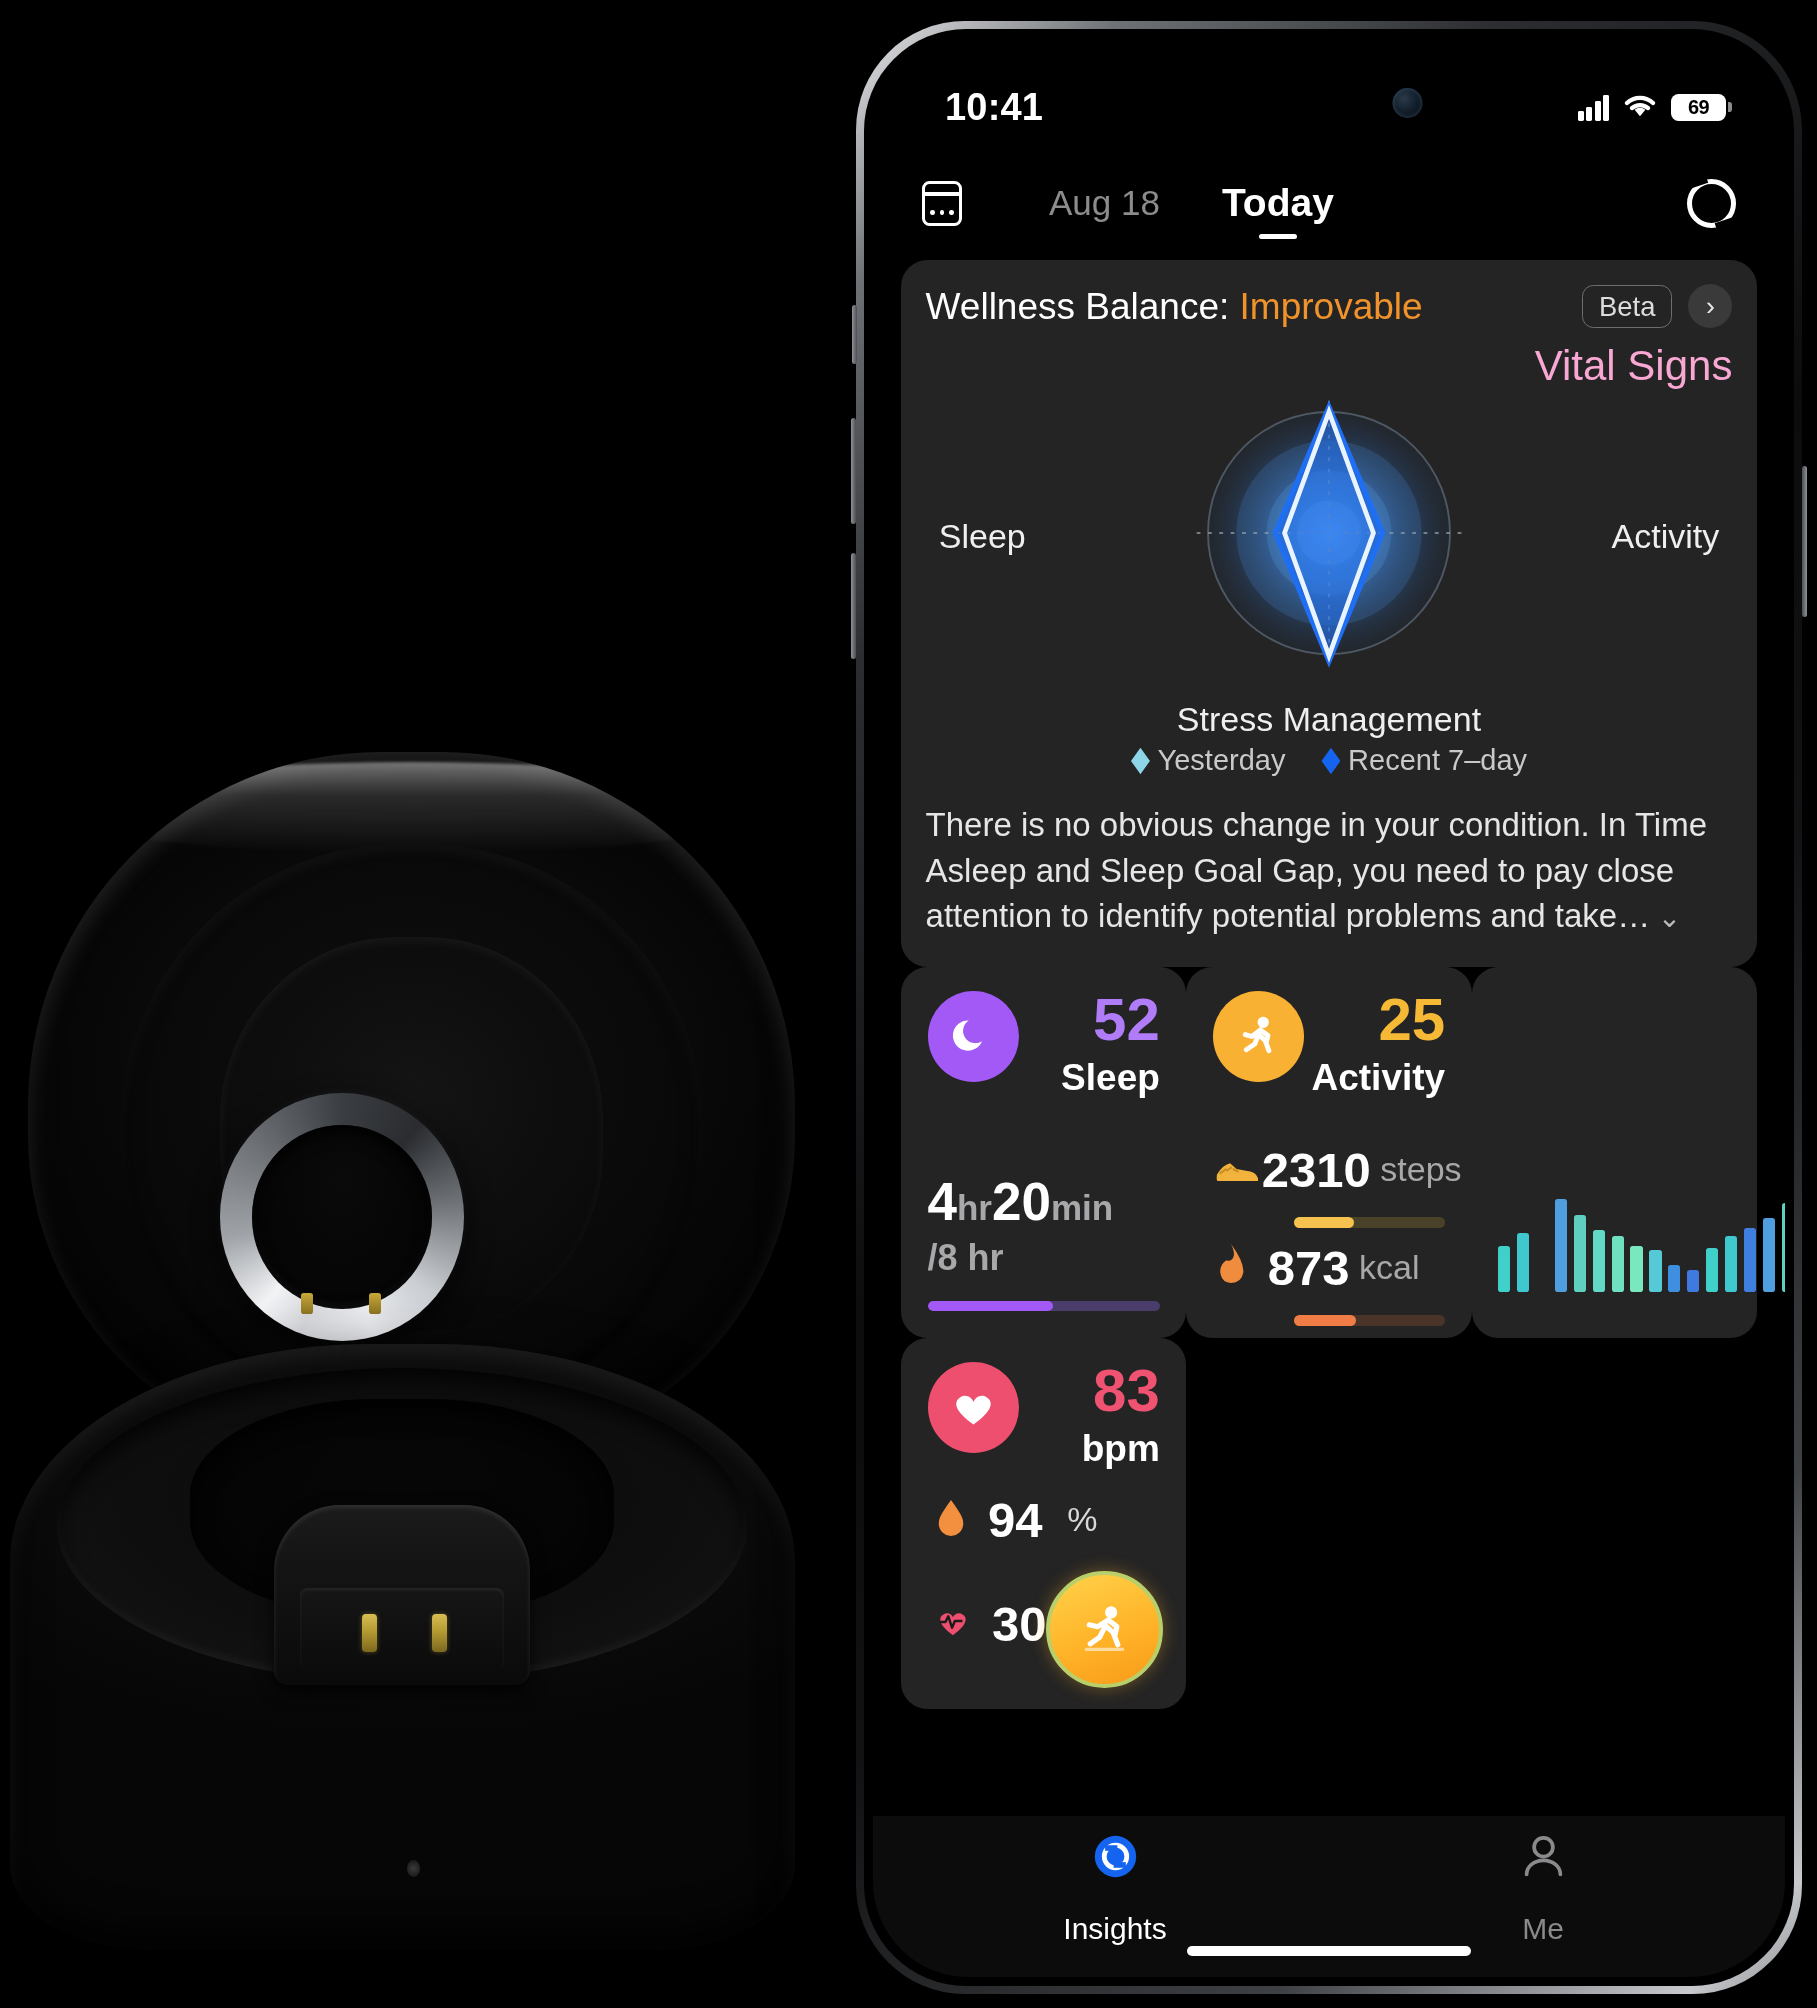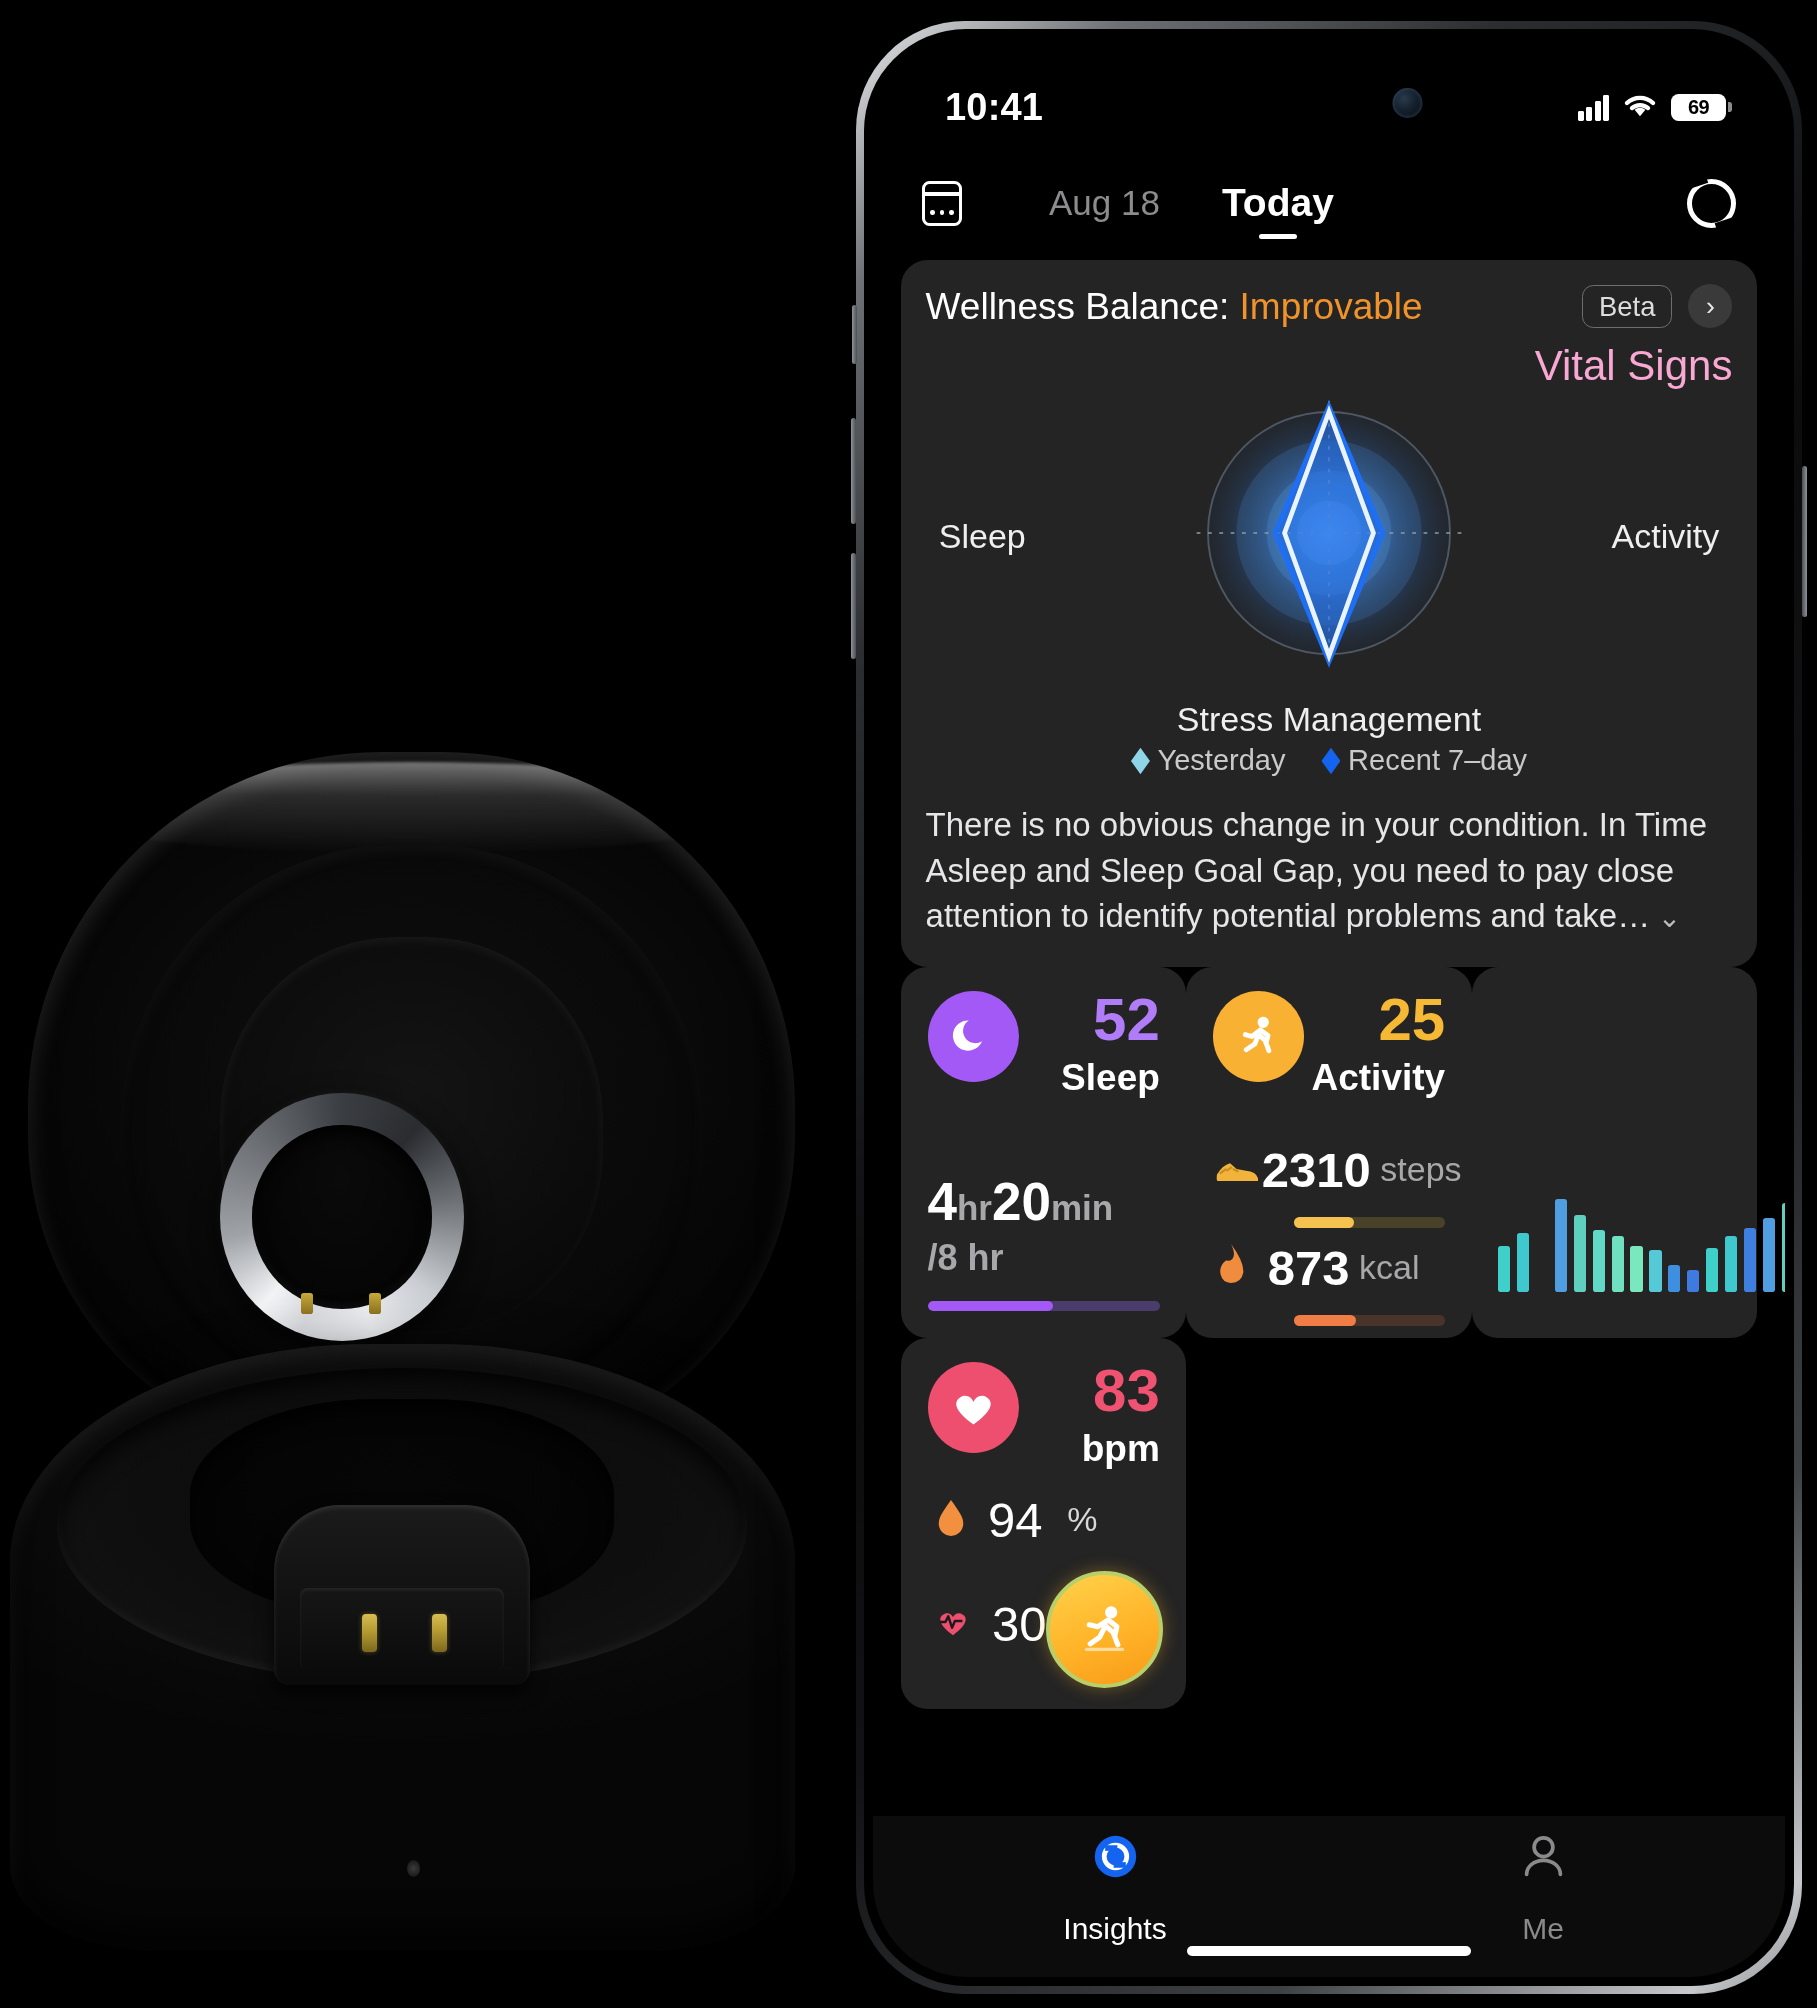--- a/index.html
+++ b/index.html
@@ -287,21 +287,21 @@
   .act-val{ font-size:49px; font-weight:700; }
   .act-unit{ font-size:34px; color:#a8a8aa; margin-left:9.5px; }
   .act-bar{ position:absolute; left:81px; right:0; height:10.4px; border-radius:5.7px; }
   .act-bar.b1{ bottom:-30px; background:#4a4228; }
   .act-bar.b2{ bottom:-30px; background:#4a342a; }
   .act-bar > i{ display:block; height:100%; border-radius:5.7px; }
 
   .hr-row{ position:absolute; left:34px; display:flex; align-items:center; gap:21px; }
   .hr-row.r1{ bottom:161px; }
   .hr-row.r2{ bottom:57px; }
-  .hr-val{ font-size:49px; font-weight:400; }
+  .hr-val{ font-size:49px; font-weight:700; }
   .hr-unit{ font-size:34px; color:#d8d8da; margin-left:3.8px; }
   .run-fab{
     position:absolute; right:23px; bottom:21px; width:117px; height:117px;
     border-radius:50%;
     background:linear-gradient(160deg,#ffd24a 0%, #ffb429 55%, #f99a18 100%);
     border:4.7px solid #b9cf6a;
     display:flex; align-items:center; justify-content:center;
     box-shadow:0 0 17px rgba(255,180,40,0.35);
   }
 

